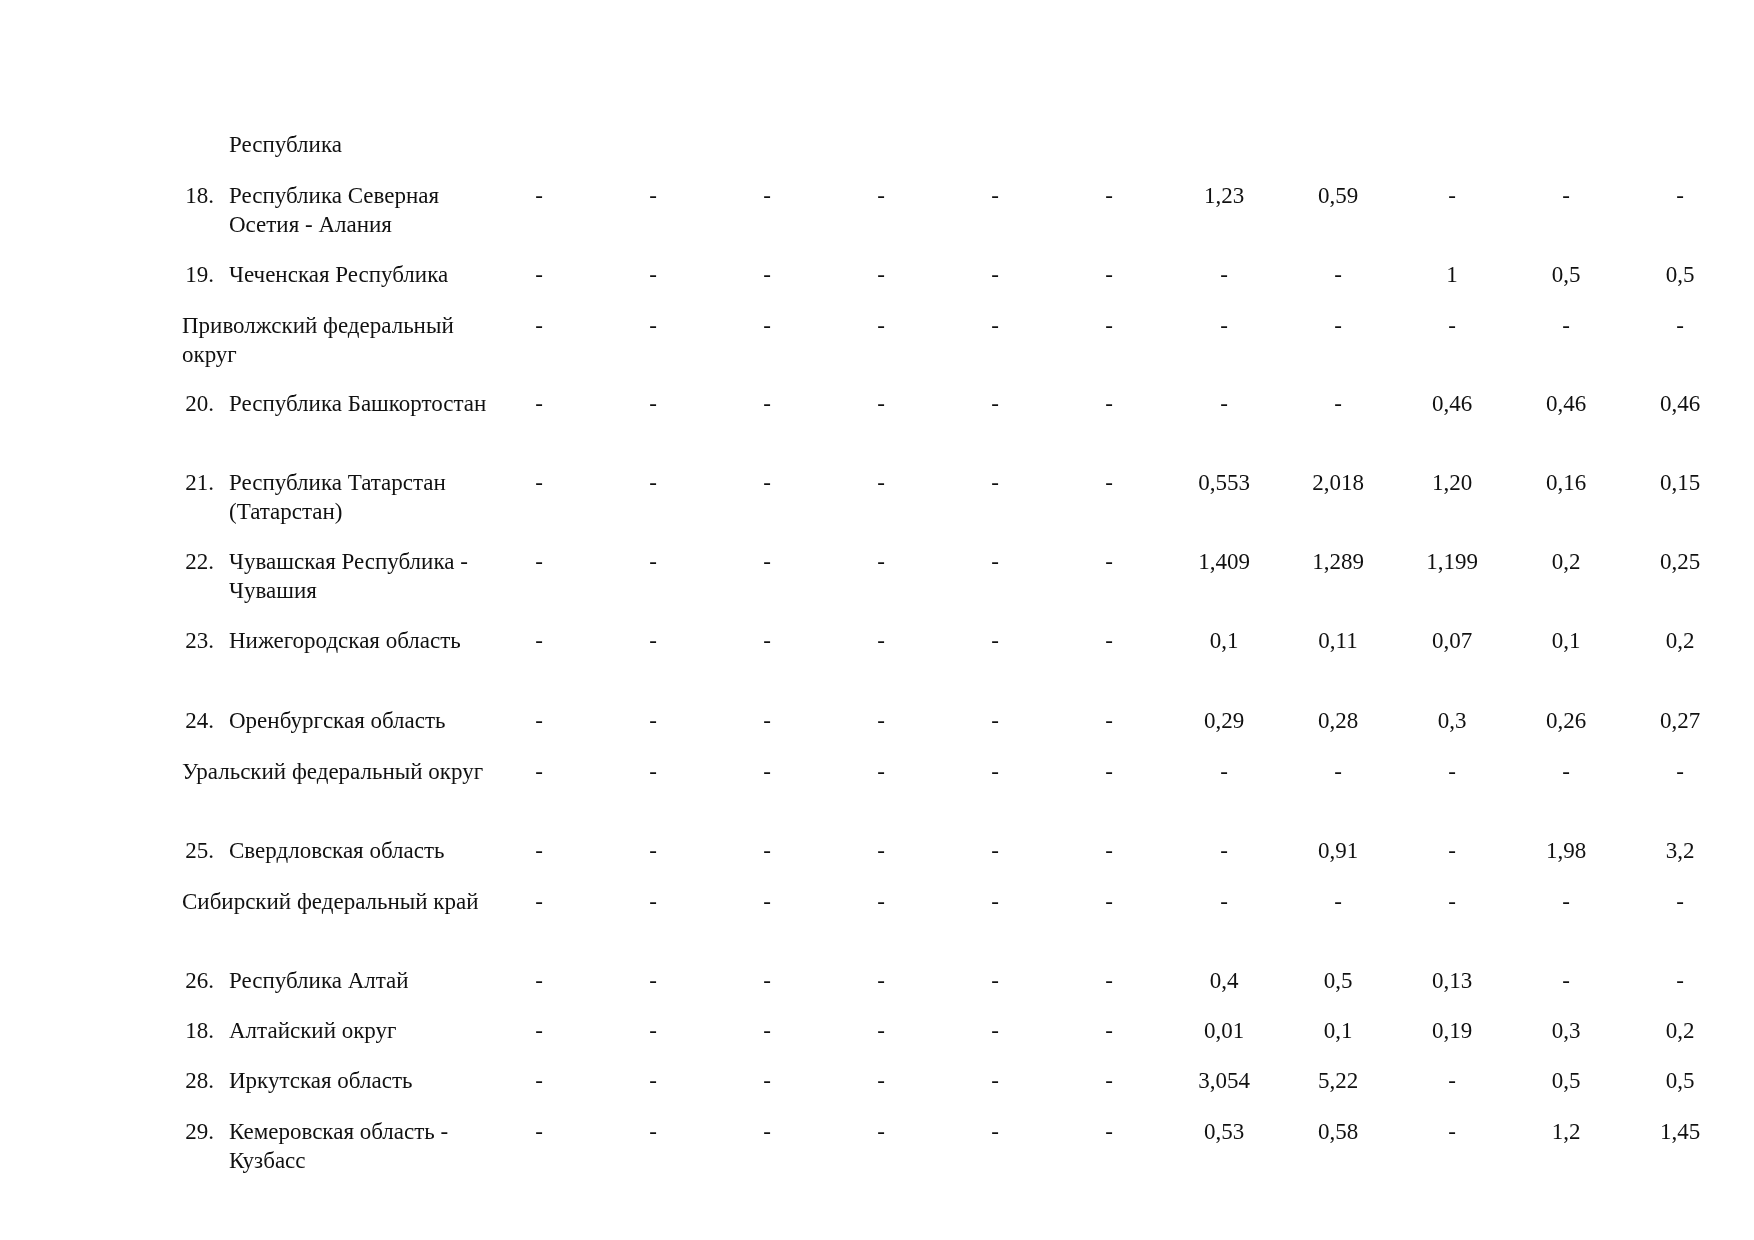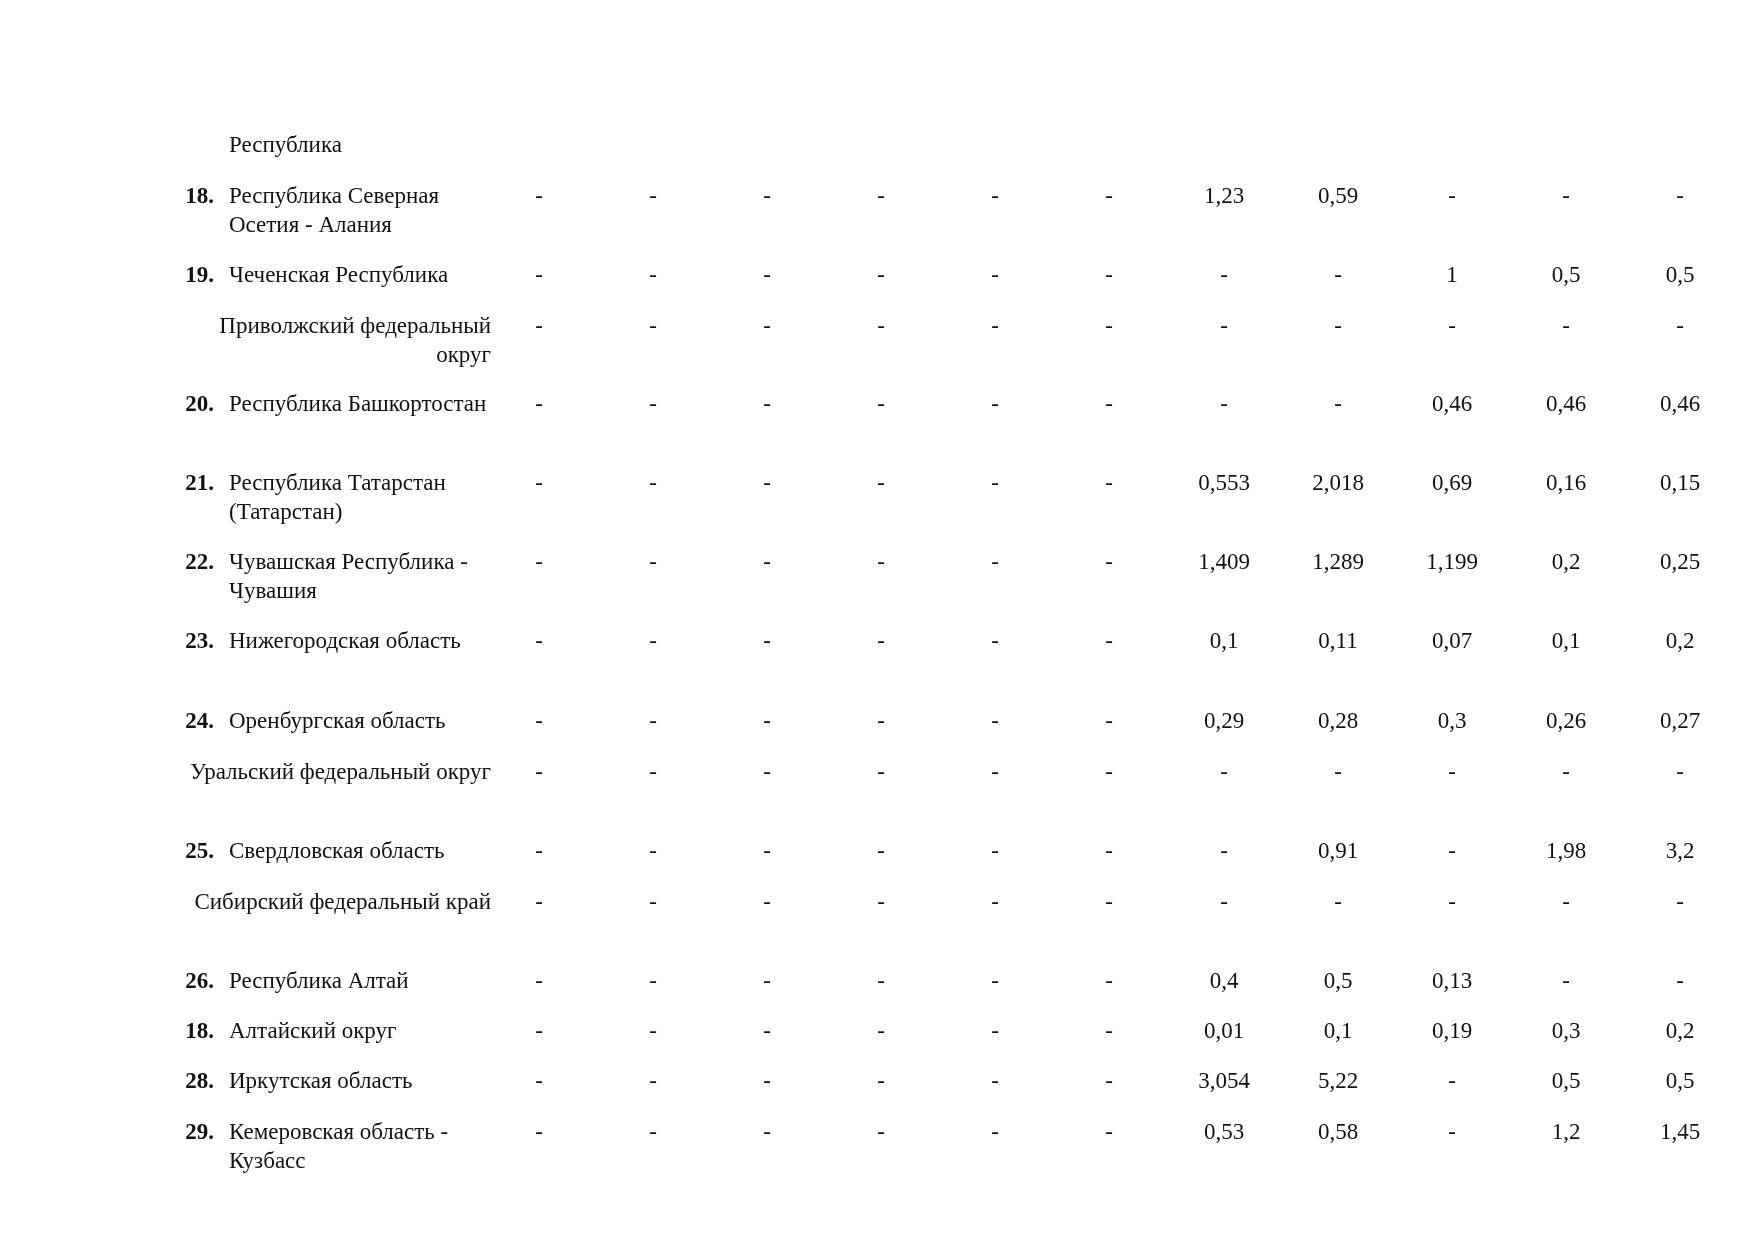--- a/index.html
+++ b/index.html
@@ -28,32 +28,30 @@
     .row {
       position: absolute;
       left: 0;
       width: 1754px;
     }
     .num {
       position: absolute;
       left: 148px;
       width: 50px;
       text-align: right;
-      font-weight: bold;
     }
     .name {
       position: absolute;
       left: 213px;
       width: 260px;
     }
     .district {
       position: absolute;
-      left: 155px;
+      left: 166px;
       width: 320px;
-      text-align: right;
     }
     .cell {
       position: absolute;
       width: 110px;
       margin-left: -55px;
       text-align: center;
     }
   </style>
 </head>
 <body>
@@ -131,21 +129,21 @@
     <span class="num">21.</span>
     <span class="name">Республика Татарстан (Татарстан)</span>
     <span class="cell" style="left:523px">-</span>
     <span class="cell" style="left:637px">-</span>
     <span class="cell" style="left:751px">-</span>
     <span class="cell" style="left:865px">-</span>
     <span class="cell" style="left:979px">-</span>
     <span class="cell" style="left:1093px">-</span>
     <span class="cell" style="left:1208px">0,553</span>
     <span class="cell" style="left:1322px">2,018</span>
-    <span class="cell" style="left:1436px">0,69</span>
+    <span class="cell" style="left:1436px">1,20</span>
     <span class="cell" style="left:1550px">0,16</span>
     <span class="cell" style="left:1664px">0,15</span>
   </div>
 
   <div class="row" style="top:547px;">
     <span class="num">22.</span>
     <span class="name">Чувашская Республика - Чувашия</span>
     <span class="cell" style="left:523px">-</span>
     <span class="cell" style="left:637px">-</span>
     <span class="cell" style="left:751px">-</span>

